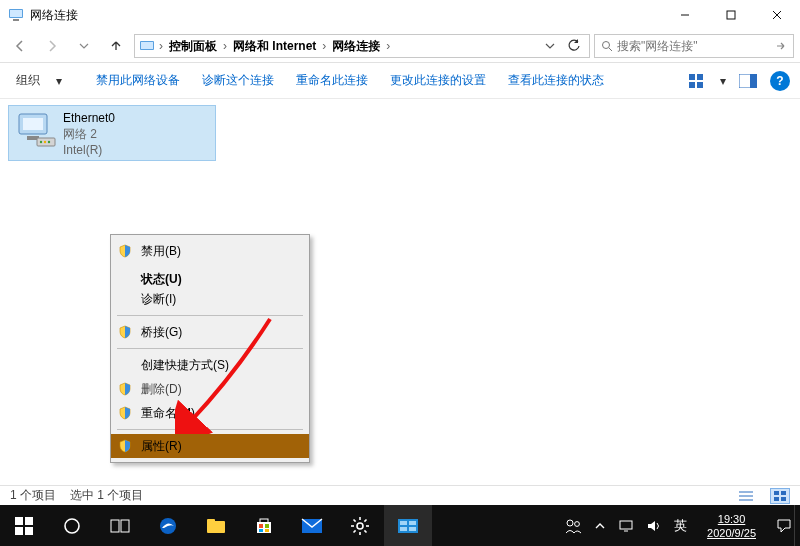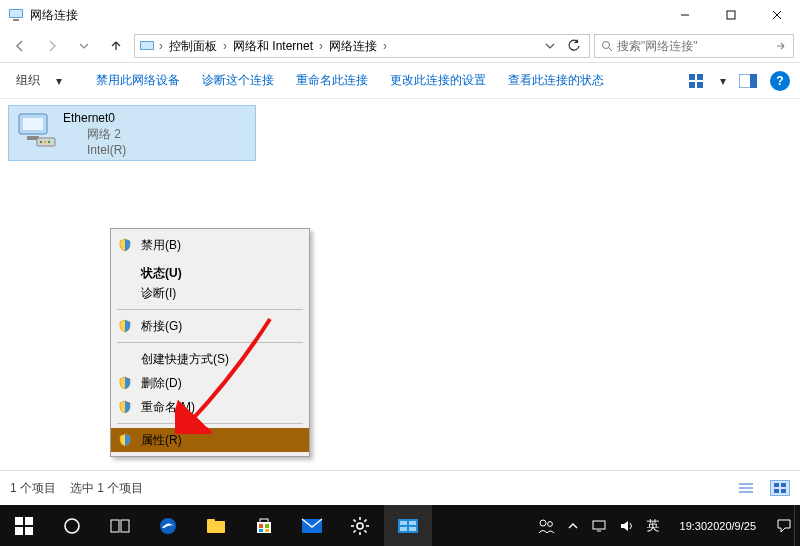--- a/index.html
+++ b/index.html
@@ -8,62 +8,62 @@
     .titlebar { height: 30px; display: flex; align-items: center; padding-left: 8px; background: #fff; }
     .titlebar .ticon { width: 16px; height: 16px; }
     .titlebar .ttxt { margin-left: 6px; font-size: 12px; }
     .titlebar .spacer { flex: 1; }
     .winbtn { width: 46px; height: 30px; display: flex; align-items: center; justify-content: center; color: #111; }
     
     .navrow { height: 33px; display: flex; align-items: center; padding: 0 6px; gap: 4px; border-bottom: 1px solid #e1e1e1; }
     .navbtn { width: 28px; height: 28px; display: flex; align-items: center; justify-content: center; color: #888; border-radius: 2px; }
     .navbtn.enabled { color: #333; }
     .address { flex: 1; height: 24px; border: 1px solid #c8c8c8; display: flex; align-items: center; padding: 0 4px; gap: 4px; font-size: 12px; }
-    .address .crumb { padding: 0 2px; }
+    .address .crumb { padding: 0 2px; font-weight: bold; }
     .address .chev { color: #666; }
     .address .grow { flex: 1; }
     .address .dd { display: flex; align-items: center; justify-content: center; width: 18px; color: #555; }
     .address .refresh { display: flex; align-items: center; justify-content: center; width: 22px; color: #333; }
     .searchbox { width: 200px; height: 24px; border: 1px solid #c8c8c8; display: flex; align-items: center; padding: 0 6px; color: #888; }
     .searchbox input { border: none; outline: none; font-size: 12px; width: 100%; color: #333; }
     .searchbox .sico { margin-right: 4px; color: #666; }
     
     .cmdbar { height: 36px; display: flex; align-items: center; padding: 0 10px; gap: 10px; border-bottom: 1px solid #eaeaea; }
     .cmdbar .cmd { color: #0066cc; padding: 2px 6px; }
     .cmdbar .grow { flex: 1; }
     .cmdbar .viewbtn { width: 24px; height: 22px; display: flex; align-items: center; justify-content: center; color: #2a6cbf; }
     .cmdbar .help { width: 20px; height: 20px; border-radius: 50%; background: #0078d7; color:#fff; display:flex; align-items:center; justify-content:center; font-weight:bold; font-size:12px;}
     
     .content { position: relative; height: 406px; padding: 6px 8px; }
-    .neticon-tile { width: 248px; height: 56px; border: 1px solid #9ecaed; background: #cde6f7; display: flex; align-items: flex-start; padding: 4px 6px; gap: 6px; position: relative; }
+    .neticon-tile { width: 208px; height: 56px; border: 1px solid #9ecaed; background: #cde6f7; display: flex; align-items: flex-start; padding: 4px 6px; gap: 6px; position: relative; }
     .neticon-tile .niclabels { display:flex; flex-direction: column; line-height: 16px; }
     .neticon-tile .name { font-size: 12px; color: #000; }
-    .neticon-tile .sub { font-size: 12px; color: #666; margin-left: 24px; }
-    
-    .ctxmenu { position:absolute; left:110px; top:129px; width:200px; background:#f0f0f0; border:1px solid #a0a0a0; box-shadow: 3px 3px 4px rgba(0,0,0,.25); padding: 4px 0; font-size: 12px; }
+    .neticon-tile .sub { font-size: 12px; color: #666; }
+    
+    .ctxmenu { position:absolute; left:110px; top:135px; width:200px; background:#f0f0f0; border:1px solid #a0a0a0; box-shadow: 3px 3px 4px rgba(0,0,0,.25); padding: 4px 0; font-size: 12px; }
     .ctxmenu .mi { height: 24px; display:flex; align-items:center; padding: 0 10px 0 6px; position:relative; }
     .ctxmenu .mi .shield { width:16px; height:16px; margin-right:8px; display:flex; align-items:center; justify-content:center; }
     .ctxmenu .mi.hover { background:#a16207; }
-    .ctxmenu .mi.disabled { color:#000000; }
+    .ctxmenu .mi.disabled { color:#404040; }
     .ctxmenu .mi.bold .mlabel { font-weight: 600; margin-top: 8px; }
     .ctxmenu .sep { height:0; border-top:1px solid #c0c0c0; margin: 4px 6px; }
     .shield svg { width:14px; height:14px; }
     
     .arrow { position:absolute; pointer-events:none; }
     
-    .statusbar { position:absolute; left:0; right:0; bottom:41px; height:35px; border-top:1px solid #e1e1e1; display:flex; align-items:center; padding:0 10px; gap:14px; background:#fff; color:#444; font-size:12px;}
+    .statusbar { position:absolute; left:0; right:0; bottom:41px; height:20px; border-top:1px solid #e1e1e1; display:flex; align-items:center; padding:0 10px; gap:14px; background:#fff; color:#444; font-size:12px;}
     .statusbar .grow{flex:1;}
     .statusbar .viewmini{ width:20px; height:16px; display:flex; align-items:center; justify-content:center; color:#2a6cbf; }
     .viewmini.active { background:#cfe4fa; border:1px solid #7fb1e8; }
     
     .taskbar { position:absolute; left:0; right:0; bottom:0; height:41px; background:#101010; display:flex; align-items:stretch; color:#fff; }
     .taskbar .tb { width:48px; display:flex; align-items:center; justify-content:center; }
     .taskbar .tb.active { background:#2a2a2a; }
     .taskbar .tray { margin-left:auto; display:flex; align-items:center; gap:12px; padding:0 2px 0 8px; }
-    .taskbar .clock { display:flex; flex-direction:row; line-height:14px; font-size:11px; align-items:center; padding:0 8px; }
+    .taskbar .clock { display:flex; flex-direction:column; line-height:14px; font-size:11px; align-items:center; padding:0 8px;text-decoration:underline; }
     .taskbar .showdesk { width:6px; border-left:1px solid #3a3a3a; }
     
     .nic-icon { width: 42px; height: 42px; position:relative; }
     svg { display:block; }
   </style>
 </head>
 <body>
 
 <div class="titlebar">
   <span class="ticon">

